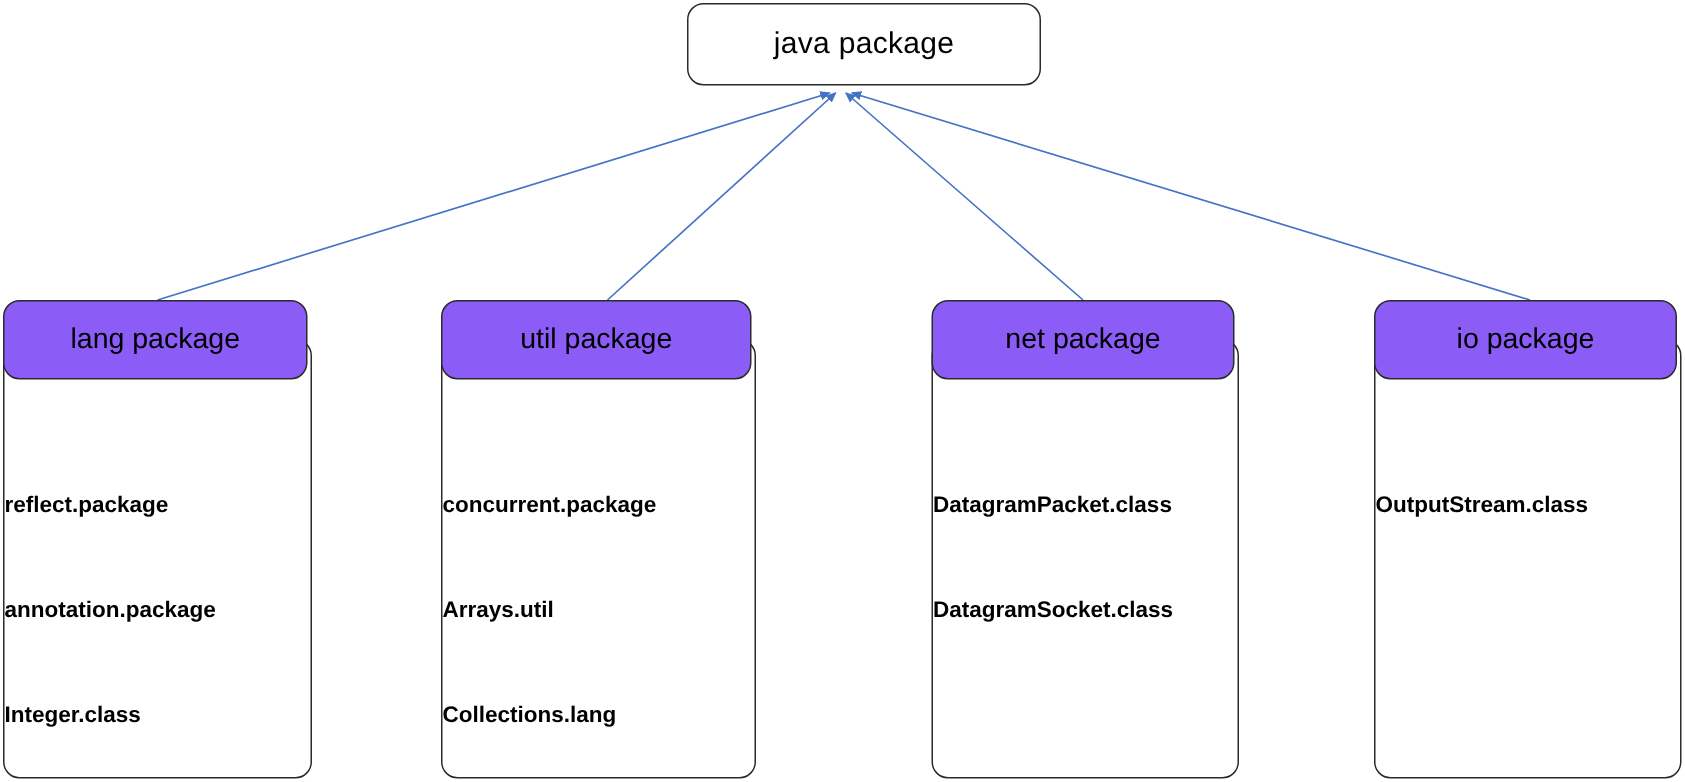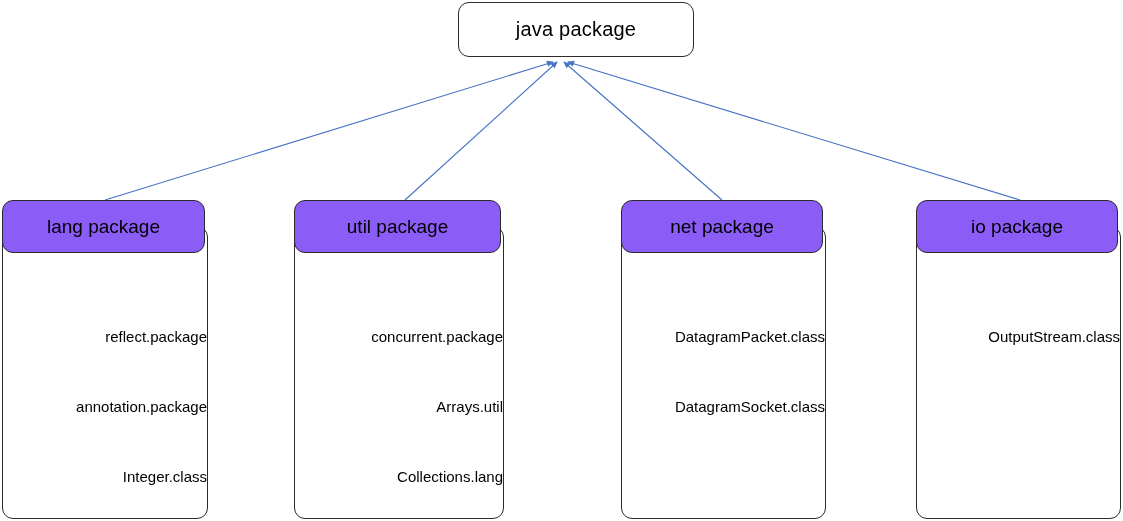--- a/index.html
+++ b/index.html
@@ -93,24 +93,25 @@
     left: 0;
     right: 0;
     top: 53px;
     bottom: 0;
     z-index: 1;
   }
   .pkg-item {
     position: absolute;
     left: 0;
     right: 0;
-    text-align: right;
+    text-align: left;
     font-size: 15px;
     color: #000000;
     white-space: nowrap;
+    font-weight: bold;
   }
   .pkg-item.row0 { top: 48px; }
   .pkg-item.row1 { top: 118px; }
   .pkg-item.row2 { top: 188px; }
 
   
   #node-lang { left: 2px;   width: 206px; }
   #node-util { left: 294px; width: 210px; }
   #node-net  { left: 621px; width: 205px; }
   #node-io   { left: 916px; width: 205px; }

